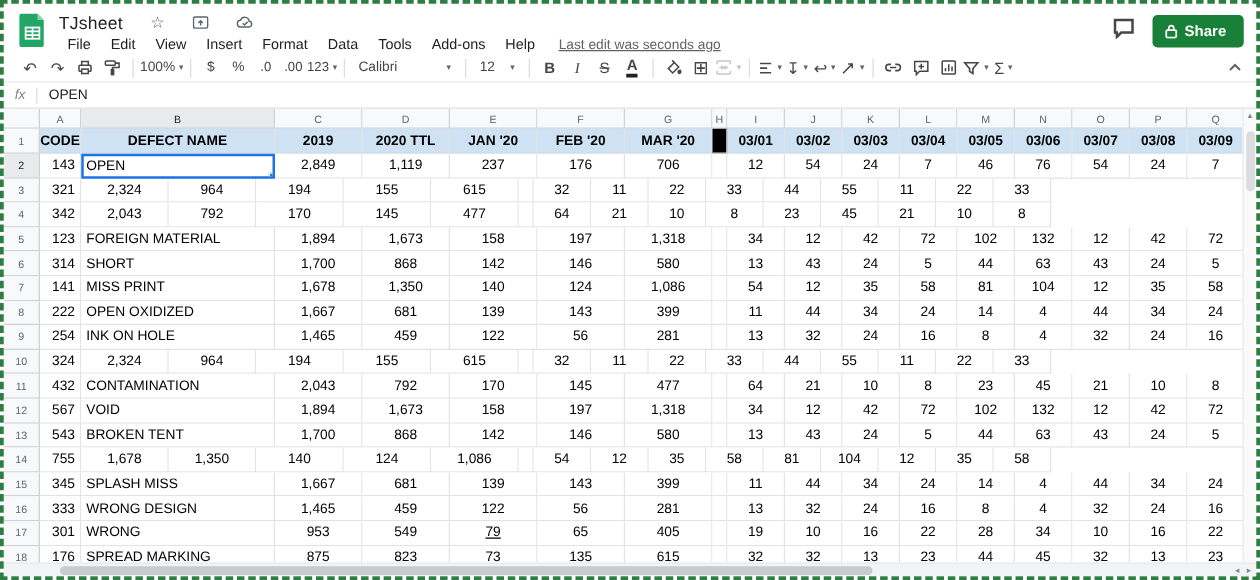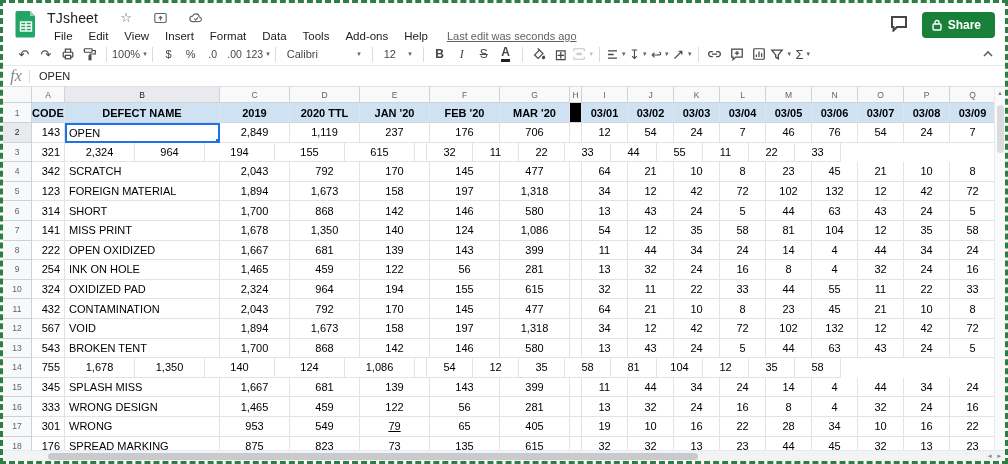--- a/index.html
+++ b/index.html
@@ -39,21 +39,21 @@
   .tb-color { font-size:12px; font-weight:bold; border-bottom:3px solid #202124; line-height:1.1; }
   .tb-num { font-size:10.5px; letter-spacing:0; }
   .font-box { width:86px; justify-content:space-between; padding:0 6px; }
   .size-box { width:40px; justify-content:space-between; padding:0 6px; }
   .disabled, .disabled .caret { color:#bdc1c6 !important; }
   .disabled svg * { stroke:#c4c7cc !important; }
   .tb-spacer { flex:1; }
 
   
   .fbar { display:flex; align-items:center; height:21px; border-bottom:1px solid #e0e0e0; }
-  .fx { font-family:Liberation Serif, serif; font-style:italic; color:#80868b; font-size:16px;
+  .fx { font-family:Liberation Sans, sans-serif; font-style:italic; color:#80868b; font-size:11px;
         width:26px; text-align:center; flex:none; }
   .fbar-sep { width:1px; height:13px; background:#dadce0; margin-right:9px; }
   .fvalue { font-size:11px; color:#202124; }
 
   
   .gridwrap { position:relative; width:100%; height:379px; overflow:hidden; }
   .grid { position:absolute; left:0; top:0; }
   .row { display:flex; }
   .cell { flex:none; border-right:1px solid #e2e3e3; border-bottom:1px solid #e2e3e3;
           font-size:11px; color:#000; display:flex; align-items:center; overflow:hidden;
@@ -352,21 +352,20 @@
           <div class="cell a-center" style="width: 46px;">33</div>
           <div class="cell a-center" style="width: 46px;">44</div>
           <div class="cell a-center" style="width: 46px;">55</div>
           <div class="cell a-center" style="width: 46px;">11</div>
           <div class="cell a-center" style="width: 46px;">22</div>
           <div class="cell a-center" style="width: 46px;">33</div>
         </div>
         <div class="row">
           <div class="rownum">4</div>
           <div class="cell a-right" style="width: 33px;">342</div>
-          <div class="cell a-left" style="width: 155px;">SCRATCH</div>
           <div class="cell a-center" style="width: 70px;">2,043</div>
           <div class="cell a-center" style="width: 70px;">792</div>
           <div class="cell a-center" style="width: 70px;">170</div>
           <div class="cell a-center" style="width: 70px;">145</div>
           <div class="cell a-center" style="width: 70px;">477</div>
           <div class="cell a-center" style="width: 12px;"></div>
           <div class="cell a-center" style="width: 46px;">64</div>
           <div class="cell a-center" style="width: 46px;">21</div>
           <div class="cell a-center" style="width: 46px;">10</div>
           <div class="cell a-center" style="width: 46px;">8</div>
@@ -472,21 +471,20 @@
           <div class="cell a-center" style="width: 46px;">16</div>
           <div class="cell a-center" style="width: 46px;">8</div>
           <div class="cell a-center" style="width: 46px;">4</div>
           <div class="cell a-center" style="width: 46px;">32</div>
           <div class="cell a-center" style="width: 46px;">24</div>
           <div class="cell a-center" style="width: 46px;">16</div>
         </div>
         <div class="row">
           <div class="rownum">10</div>
           <div class="cell a-right" style="width: 33px;">324</div>
-          <div class="cell a-left" style="width: 155px;">OXIDIZED PAD</div>
           <div class="cell a-center" style="width: 70px;">2,324</div>
           <div class="cell a-center" style="width: 70px;">964</div>
           <div class="cell a-center" style="width: 70px;">194</div>
           <div class="cell a-center" style="width: 70px;">155</div>
           <div class="cell a-center" style="width: 70px;">615</div>
           <div class="cell a-center" style="width: 12px;"></div>
           <div class="cell a-center" style="width: 46px;">32</div>
           <div class="cell a-center" style="width: 46px;">11</div>
           <div class="cell a-center" style="width: 46px;">22</div>
           <div class="cell a-center" style="width: 46px;">33</div>

